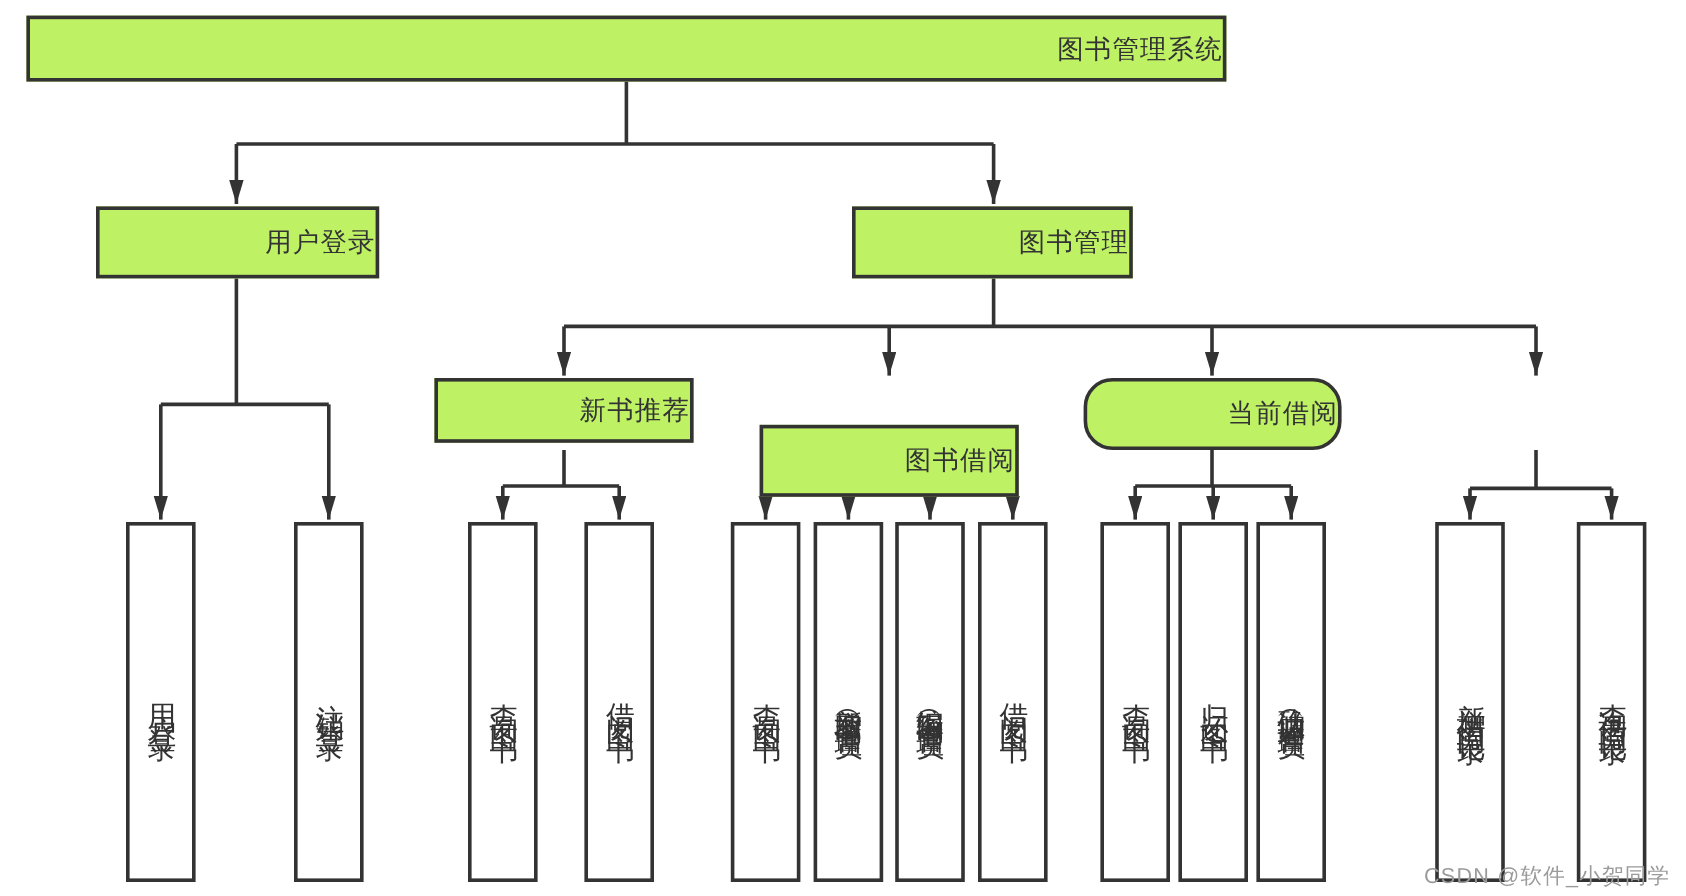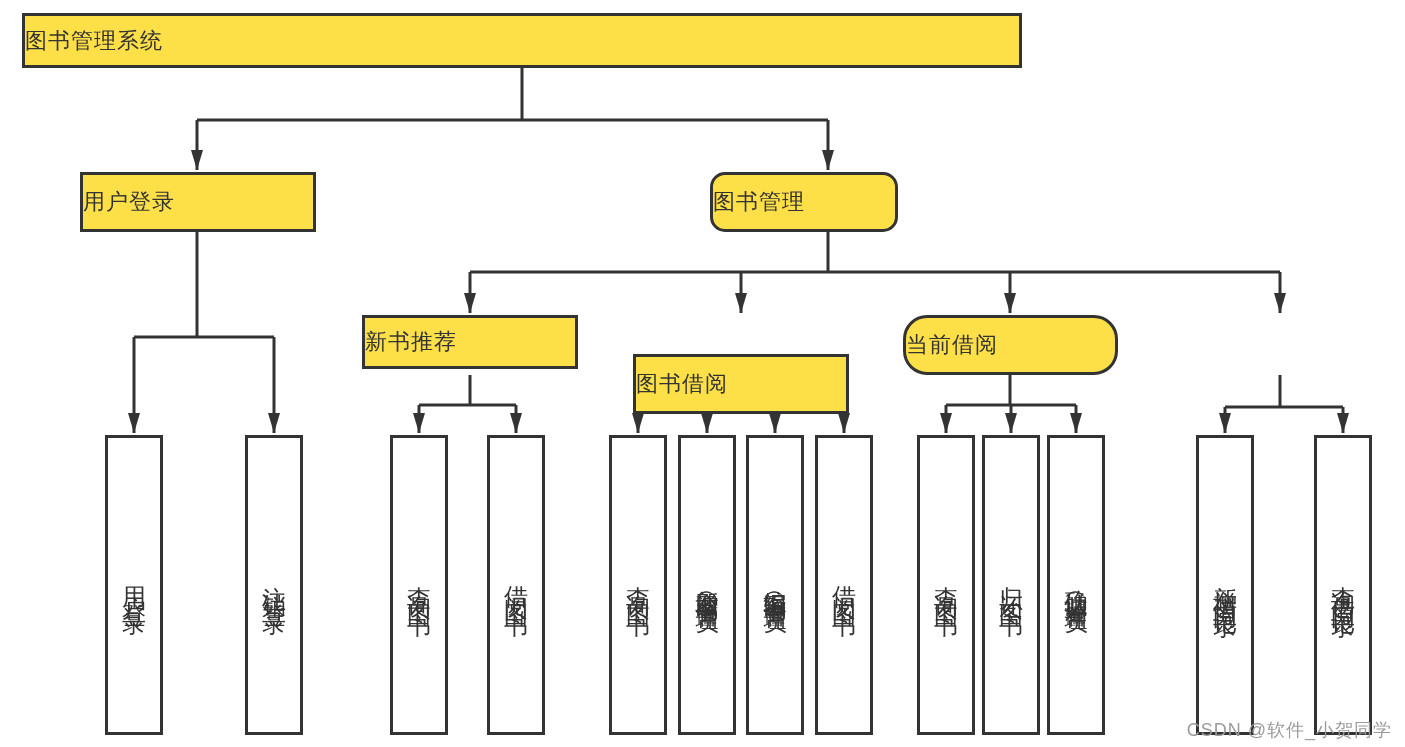--- a/index.html
+++ b/index.html
@@ -20,24 +20,24 @@
     position: absolute;
     left: 0; top: 0;
     width: 1405px;
     height: 747px;
     pointer-events: none;
   }
   .hbox {
     position: absolute;
     box-sizing: border-box;
     border: 3px solid #333333;
-    background: #fde047;
+    background: #bef264;
     display: flex;
     align-items: center;
-    justify-content: flex-start;
+    justify-content: flex-end;
     font-size: 22px;
     letter-spacing: 1px;
     color: #333333;
     z-index: 2;
   }
   .leaf {
     position: absolute;
     top: 435px;
     width: 58px;
     height: 300px;
@@ -126,21 +126,21 @@
     </g>
   </svg>
 
   <div class="hbox" style="left:22px; top:13px; width:1000px; height:55px;">
     <span>图书管理系统</span>
   </div>
 
   <div class="hbox" style="left:80px; top:172px; width:236px; height:60px;">
     <span>用户登录</span>
   </div>
-  <div class="hbox" style="left:710px; top:172px; width:188px; height:60px;border-radius:15px;">
+  <div class="hbox" style="left:710px; top:172px; width:234px; height:60px;">
     <span>图书管理</span>
   </div>
 
   <div class="hbox" style="left:362px; top:315px; width:216px; height:54px;">
     <span>新书推荐</span>
   </div>
   <div class="hbox" style="left:633px; top:315px; width:216px; height:60px;margin-top:39px;">
     <span>图书借阅</span>
   </div>
   <div class="hbox" style="left:903px; top:315px; width:215px; height:60px;border-radius:24px;">

